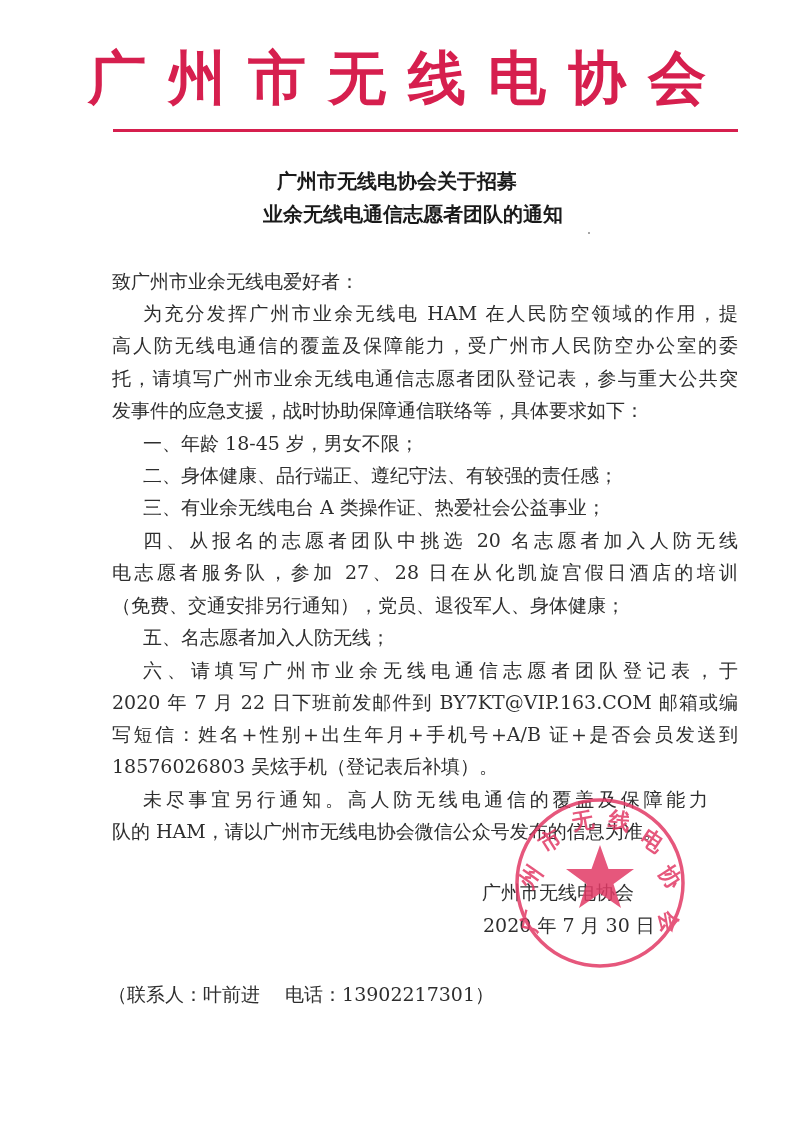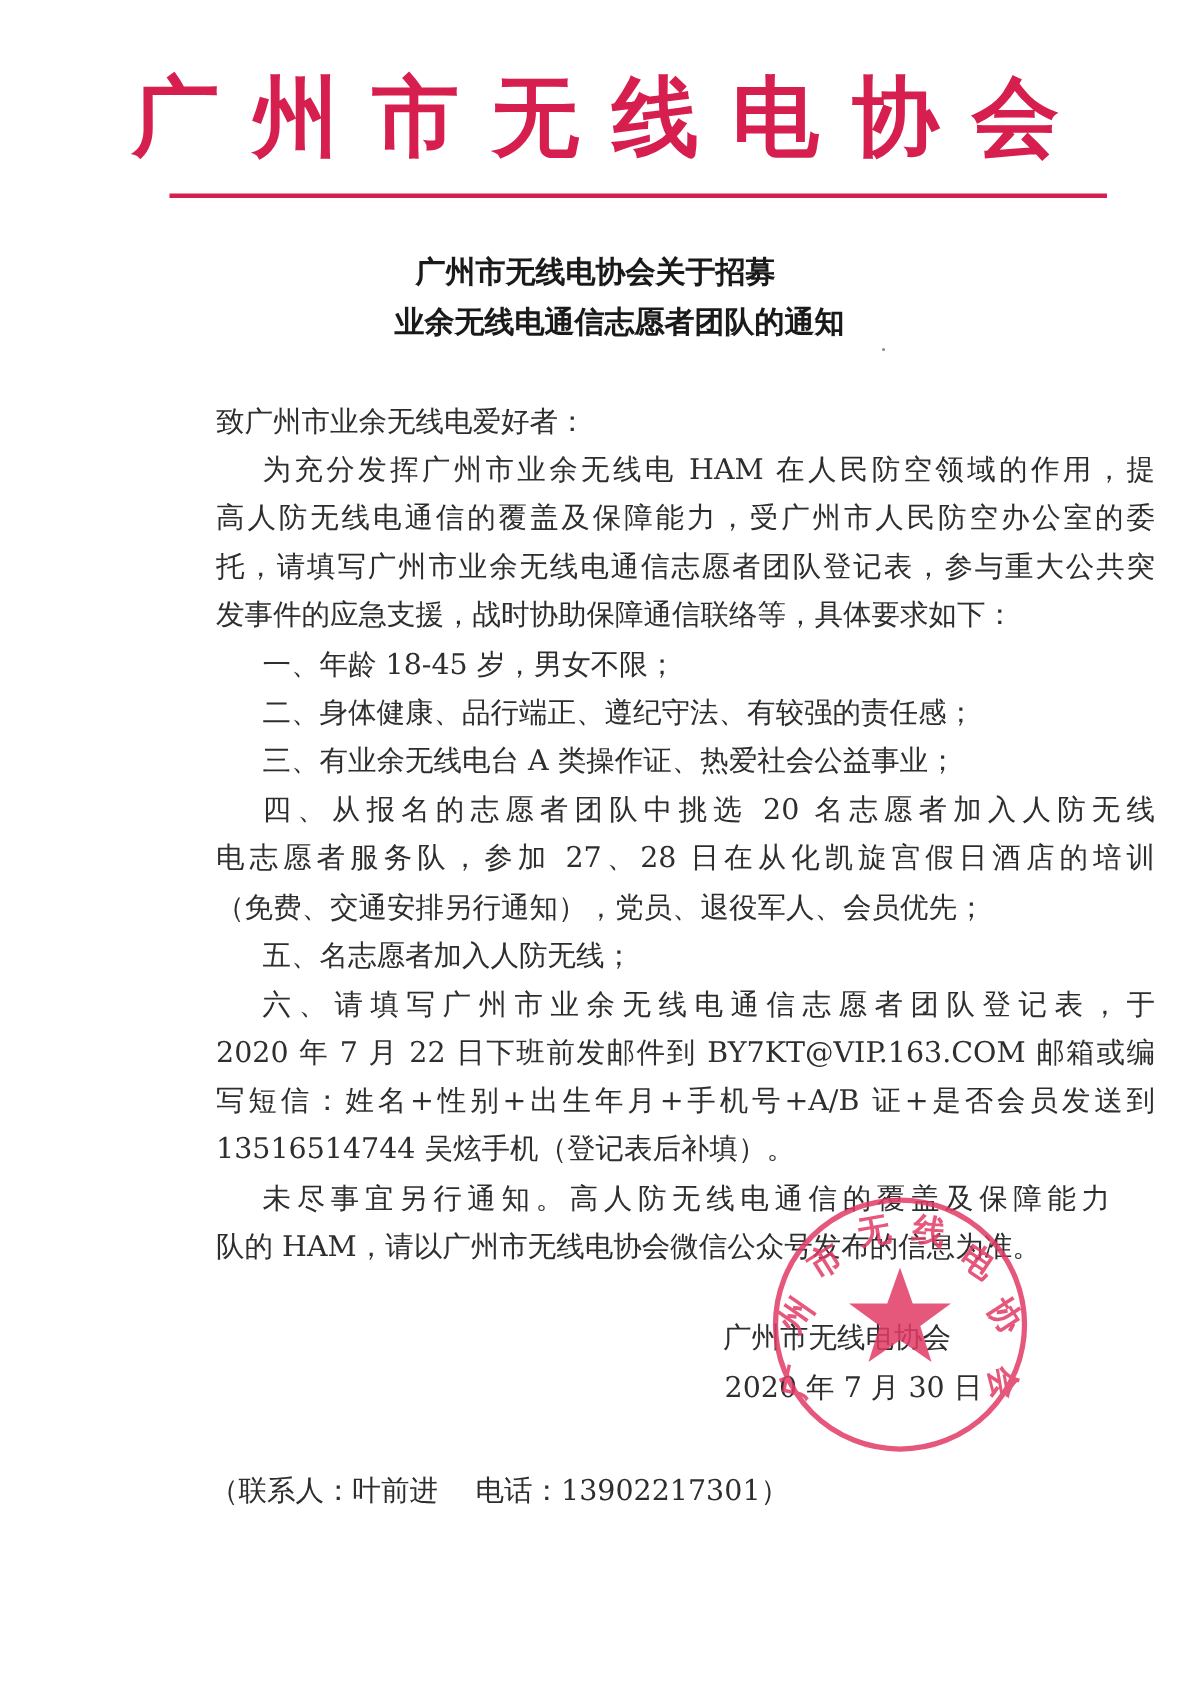--- a/index.html
+++ b/index.html
@@ -15,21 +15,21 @@
   }
   .rule { position: absolute; left: 113px; top: 129px; width: 625px; height: 3px; }
   .title {
     position: absolute; left: 0; width: 794px; text-align: center;
     font-family: "DejaVu Sans", sans-serif; font-weight: bold; font-size: 20px; color: #1a1a1a;
     line-height: 34px;
   }
   .t1 { top: 164px; }
   .t2 { top: 197px; margin-left: 16px; }
   .line {
-    position: absolute; font-size: 19px; line-height: 26px; white-space: nowrap; color: #2e2e2e; margin-left: 32px;
+    position: absolute; font-size: 19px; line-height: 26px; white-space: nowrap; color: #2e2e2e;
   }
   .justify { text-align: justify; text-align-last: justify; }
   .sig { position: absolute; font-size: 19px; line-height: 26px; color: #2e2e2e; white-space: nowrap; }
   .stamp { position: absolute; left: 512px; top: 795px; width: 176px; height: 176px; pointer-events: none; opacity: 0.85; }
   .dot { position: absolute; width: 2px; height: 2px; background: #888; border-radius: 1px; left: 588px; top: 232px; }
 </style>
 </head>
 <body>
 
 <div class="letterhead" style="color:#D61F4E">广州市无线电协会</div>
@@ -45,28 +45,28 @@
 <div class="line justify" style="left:112px; top:332px; width:626px;">高人防无线电通信的覆盖及保障能力，受广州市人民防空办公室的委</div>
 <div class="line justify" style="left:112px; top:365px; width:626px;">托，请填写广州市业余无线电通信志愿者团队登记表，参与重大公共突</div>
 <div class="line" style="left:112px; top:397px;">发事件的应急支援，战时协助保障通信联络等，具体要求如下：</div>
 
 <div class="line" style="left:143px; top:430px;">一、年龄 18-45 岁，男女不限；</div>
 <div class="line" style="left:143px; top:462px;">二、身体健康、品行端正、遵纪守法、有较强的责任感；</div>
 <div class="line" style="left:143px; top:494px;">三、有业余无线电台 A 类操作证、热爱社会公益事业；</div>
 
 <div class="line justify" style="left:143px; top:527px; width:595px;">四、从报名的志愿者团队中挑选 20 名志愿者加入人防无线</div>
 <div class="line justify" style="left:112px; top:559px; width:626px;">电志愿者服务队，参加 27、28 日在从化凯旋宫假日酒店的培训</div>
-<div class="line" style="left:112px; top:592px;">（免费、交通安排另行通知），党员、退役军人、会员优先；</div>
+<div class="line" style="left:112px; top:592px;">（免费、交通安排另行通知），党员、退役军人、身体健康；</div>
 
 <div class="line" style="left:143px; top:624px;">五、名志愿者加入人防无线；</div>
 
 <div class="line justify" style="left:143px; top:657px; width:595px;">六、请填写广州市业余无线电通信志愿者团队登记表，于</div>
 <div class="line justify" style="left:112px; top:689px; width:626px;">2020 年 7 月 22 日下班前发邮件到 BY7KT@VIP.163.COM 邮箱或编</div>
 <div class="line justify" style="left:112px; top:721px; width:626px;">写短信：姓名+性别+出生年月+手机号+A/B 证+是否会员发送到</div>
-<div class="line" style="left:112px; top:753px;">13516514744 吴炫手机（登记表后补填）。</div>
+<div class="line" style="left:112px; top:753px;">18576026803 吴炫手机（登记表后补填）。</div>
 
 <div class="line justify" style="left:143px; top:786px; width:565px;">未尽事宜另行通知。高人防无线电通信的覆盖及保障能力</div>
 <div class="line" style="left:112px; top:818px;">队的 HAM，请以广州市无线电协会微信公众号发布的信息为准。</div>
 
 <div class="sig" style="left:482px; top:879px;">广州市无线电协会</div>
 <div class="sig" style="left:483px; top:912px;">2020 年 7 月 30 日</div>
 
 <div class="line" style="left:108px; top:981px;">（联系人：叶前进　 电话：13902217301）</div>
 
 <svg class="stamp" viewBox="0 0 176 176">

